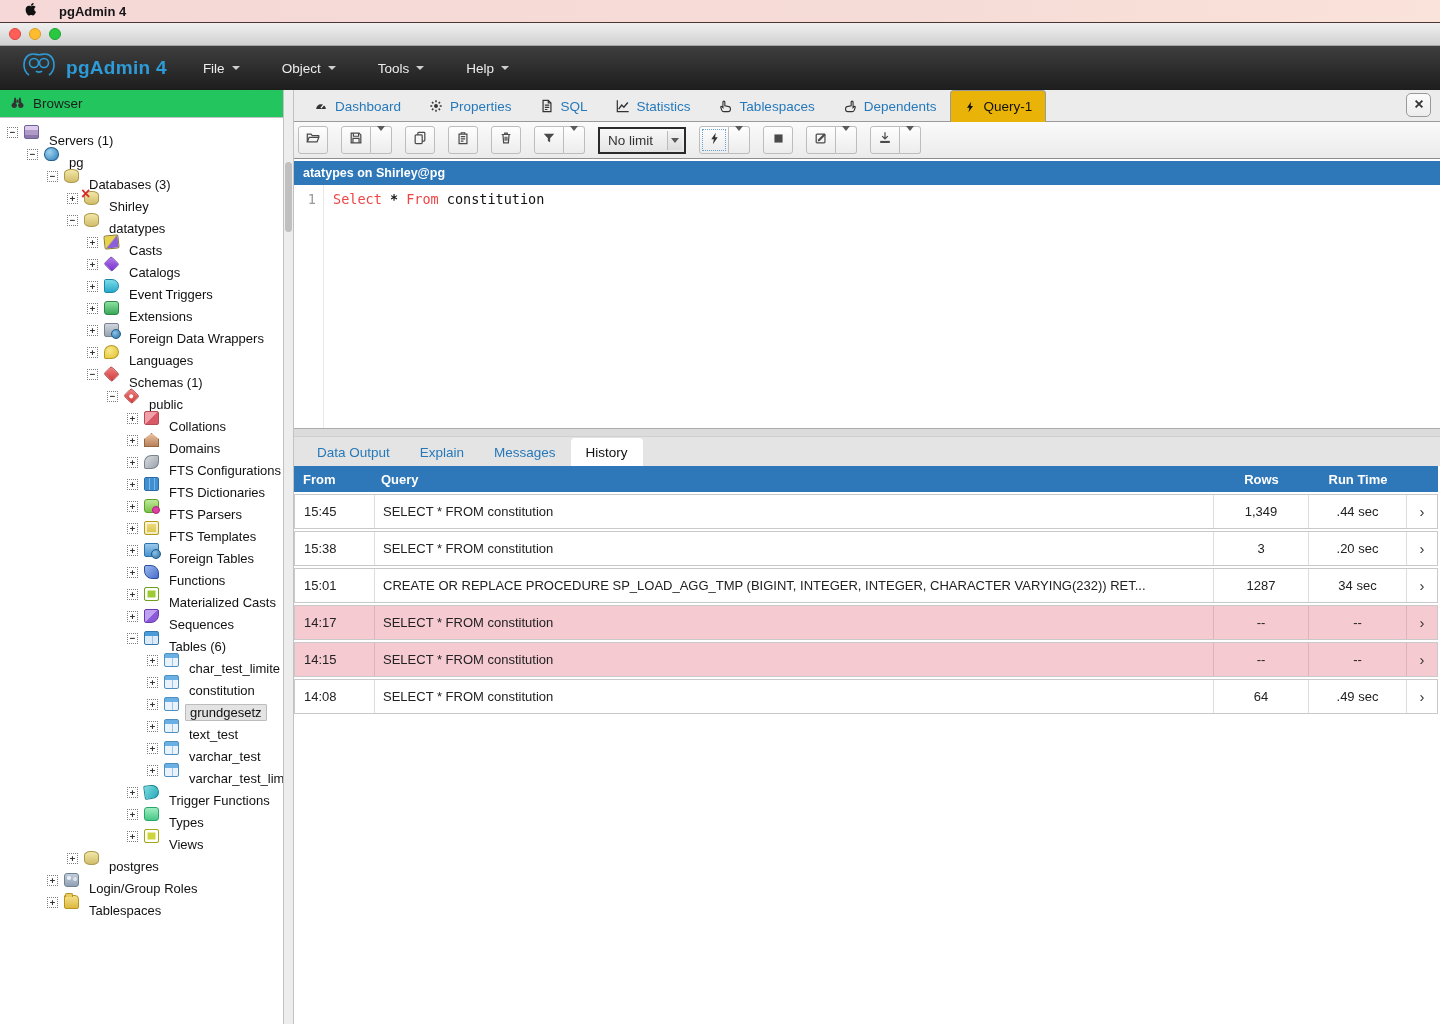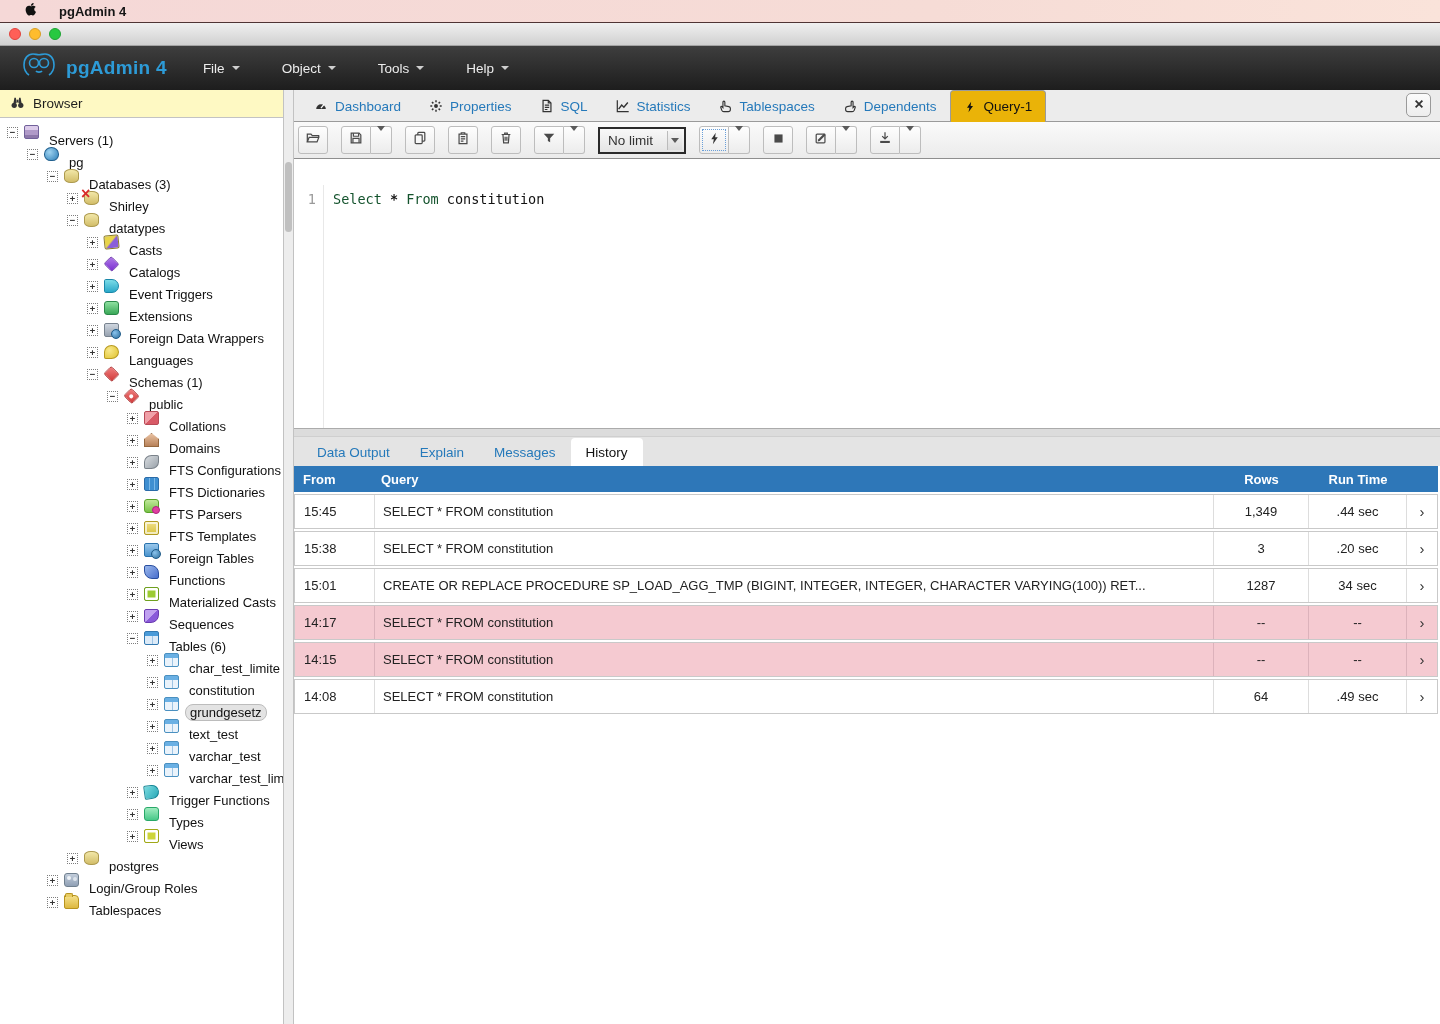--- a/index.html
+++ b/index.html
@@ -29,28 +29,28 @@
   .app-header { position:absolute; top:46px; left:0; right:0; height:44px;
     background:linear-gradient(#3e3e3e,#1d1d1d); display:flex; align-items:center; }
   .pg-logo { margin-left:22px; }
   .brand { color:#2d9bd7; font-size:19px; font-weight:bold; margin:0 36px 0 10px; letter-spacing:.3px; }
   .hmenu { display:flex; align-items:center;text-align:center; }
   .menu-item { color:#ececec; font-size:13.5px; margin-right:42px; display:flex; align-items:center; gap:7px; cursor:default; }
   .menu-caret { width:0; height:0; border-left:4px solid transparent; border-right:4px solid transparent; border-top:4px solid #cfcfcf; }
 
   
   .sidebar { position:absolute; top:90px; left:0; width:283px; bottom:0; background:#fff; }
-  .sidebar-header { height:28px; background:#fef9c3; border-bottom:1px solid #c3c3c3;
+  .sidebar-header { height:28px; background:#22c55e; border-bottom:1px solid #c3c3c3;
     display:flex; align-items:center; gap:8px; padding-left:10px; font-size:13.5px; color:#1d1d1d; }
   .tree { position:absolute; top:29px; left:0; right:0; bottom:0; overflow:hidden; padding-top:2px; }
   .tree-row { height:22px; display:flex; align-items:center; gap:6px; font-size:13px; color:#111; white-space:nowrap; }
   .exp { width:11px; height:11px; border:1px dotted #7e7e7e; background:#fff; color:#333;
     font:bold 9px/9px "DejaVu Sans Mono",monospace; text-align:center; flex:none; }
   .lbl { padding:1px 4px;margin-top:16px; }
-  .tree-row.selected .lbl { background:#e3e3e3; border:1px solid #bcbcbc; border-radius:8px; padding:0 4px; }
+  .tree-row.selected .lbl { background:#e3e3e3; border:1px solid #bcbcbc; border-radius:1px; padding:0 4px; }
 
   
   .ti { width:15px; height:14px; flex:none; position:relative; }
   .ic-server { background:linear-gradient(#dccbea 0 4px,#b09ac8 4px 9px,#8d78aa 9px); border:1px solid #71619a; border-radius:2px; }
   .ic-pg-server { background:radial-gradient(circle at 35% 35%,#9ed2f0,#2d7fb8); border:1px solid #1f5f8e; border-radius:50% 50% 45% 45%; }
   .ic-database { background:linear-gradient(#f2e7a8,#d2bd69); border:1px solid #ad9a4e; border-radius:45%/30%; }
   .ic-database-disconnected { background:linear-gradient(#f2e7a8,#d2bd69); border:1px solid #ad9a4e; border-radius:45%/30%; }
   .ic-database-disconnected::after { content:"×"; position:absolute; left:-4px; top:-6px; color:#d92b2b; font:bold 16px/16px "Liberation Sans",sans-serif; }
   .ic-casts { background:linear-gradient(135deg,#e8d44a 45%,#8a5fd9 55%); border:1px solid #8a7a2a; border-radius:2px; transform:rotate(-6deg); }
   .ic-catalogs { background:linear-gradient(135deg,#b07ae8,#7a2fd0); border:1px solid #5a1fa0; transform:rotate(45deg) scale(.78); border-radius:3px; }
@@ -120,21 +120,21 @@
   .caret { width:0; height:0; border-left:4px solid transparent; border-right:4px solid transparent; border-top:5px solid #5a5a5a; }
 
   .connbar { position:absolute; top:71px; left:0; right:0; height:24px; background:#2e77b8; color:#fff;
     font-size:12.5px; font-weight:bold; display:flex; align-items:center; padding-left:9px; }
 
   .editor { position:absolute; top:95px; left:0; right:0; height:243px; background:#fff;
     font-family:"DejaVu Sans Mono",monospace; font-size:13.5px; }
   .gutter { position:absolute; left:0; top:0; bottom:0; width:30px; border-right:1px solid #e8e8e8;
     color:#9a9a9a; text-align:right; padding:6px 7px 0 0; }
   .codeline { position:absolute; left:39px; top:6px; white-space:pre; }
-  .tok-keyword { color:#14532d; }
+  .tok-keyword { color:#ef4444; }
   .tok-operator { color:#111; font-weight:bold; }
   .tok-plain { color:#111; }
 
   .hsplit { position:absolute; top:338px; left:0; right:0; height:9px; background:#dcdcdc;
     border-top:1px solid #ababab; border-bottom:1px solid #cfcfcf; }
 
   .outtabs { position:absolute; top:347px; left:0; right:0; height:29px; background:#e4e4e4;
     display:flex; align-items:flex-end; padding-left:8px; }
   .otab { height:28px; padding:0 15px; display:flex; align-items:center; font-size:13.5px;
     color:#2579ba; border-radius:4px 4px 0 0; cursor:default; }
@@ -565,20 +565,23 @@
               <path d="M8 1.5v7M4.8 5.8 8 9l3.2-3.2"></path>
               <path d="M2.5 12.5h11" stroke-width="2.4"></path>
             </svg></span>
         </div>
         <div class="tbtn">
           <span><span class="caret"></span></span>
         </div>
       </div>
     </div>
 
+  <div class="connbar">
+    <span>atatypes on Shirley@pg</span>
+  </div>
 
   <div class="editor">
     <div class="gutter">
       <span>1</span>
     </div>
     <div class="codeline" id="codeline"><span class="tok-keyword">Select</span><span class="tok-plain"> </span><span class="tok-operator">*</span><span class="tok-plain"> </span><span class="tok-keyword">From</span><span class="tok-plain"> constitution</span></div>
   </div>
 
   <div class="hsplit"></div>
 
@@ -607,21 +610,21 @@
       </div>
       <div class="hrow">
         <div class="cell cell-time">15:38</div>
         <div class="cell cell-query">SELECT * FROM constitution</div>
         <div class="cell cell-rows">3</div>
         <div class="cell cell-runtime">.20 sec</div>
         <div class="cell cell-go">›</div>
       </div>
       <div class="hrow">
         <div class="cell cell-time">15:01</div>
-        <div class="cell cell-query">CREATE OR REPLACE PROCEDURE  SP_LOAD_AGG_TMP (BIGINT, INTEGER, INTEGER, CHARACTER VARYING(100)) RET...</div>
+        <div class="cell cell-query">CREATE OR REPLACE PROCEDURE  SP_LOAD_AGG_TMP (BIGINT, INTEGER, INTEGER, CHARACTER VARYING(232)) RET...</div>
         <div class="cell cell-rows">1287</div>
         <div class="cell cell-runtime">34 sec</div>
         <div class="cell cell-go">›</div>
       </div>
       <div class="hrow error">
         <div class="cell cell-time">14:17</div>
         <div class="cell cell-query">SELECT * FROM constitution</div>
         <div class="cell cell-rows">--</div>
         <div class="cell cell-runtime">--</div>
         <div class="cell cell-go">›</div>

